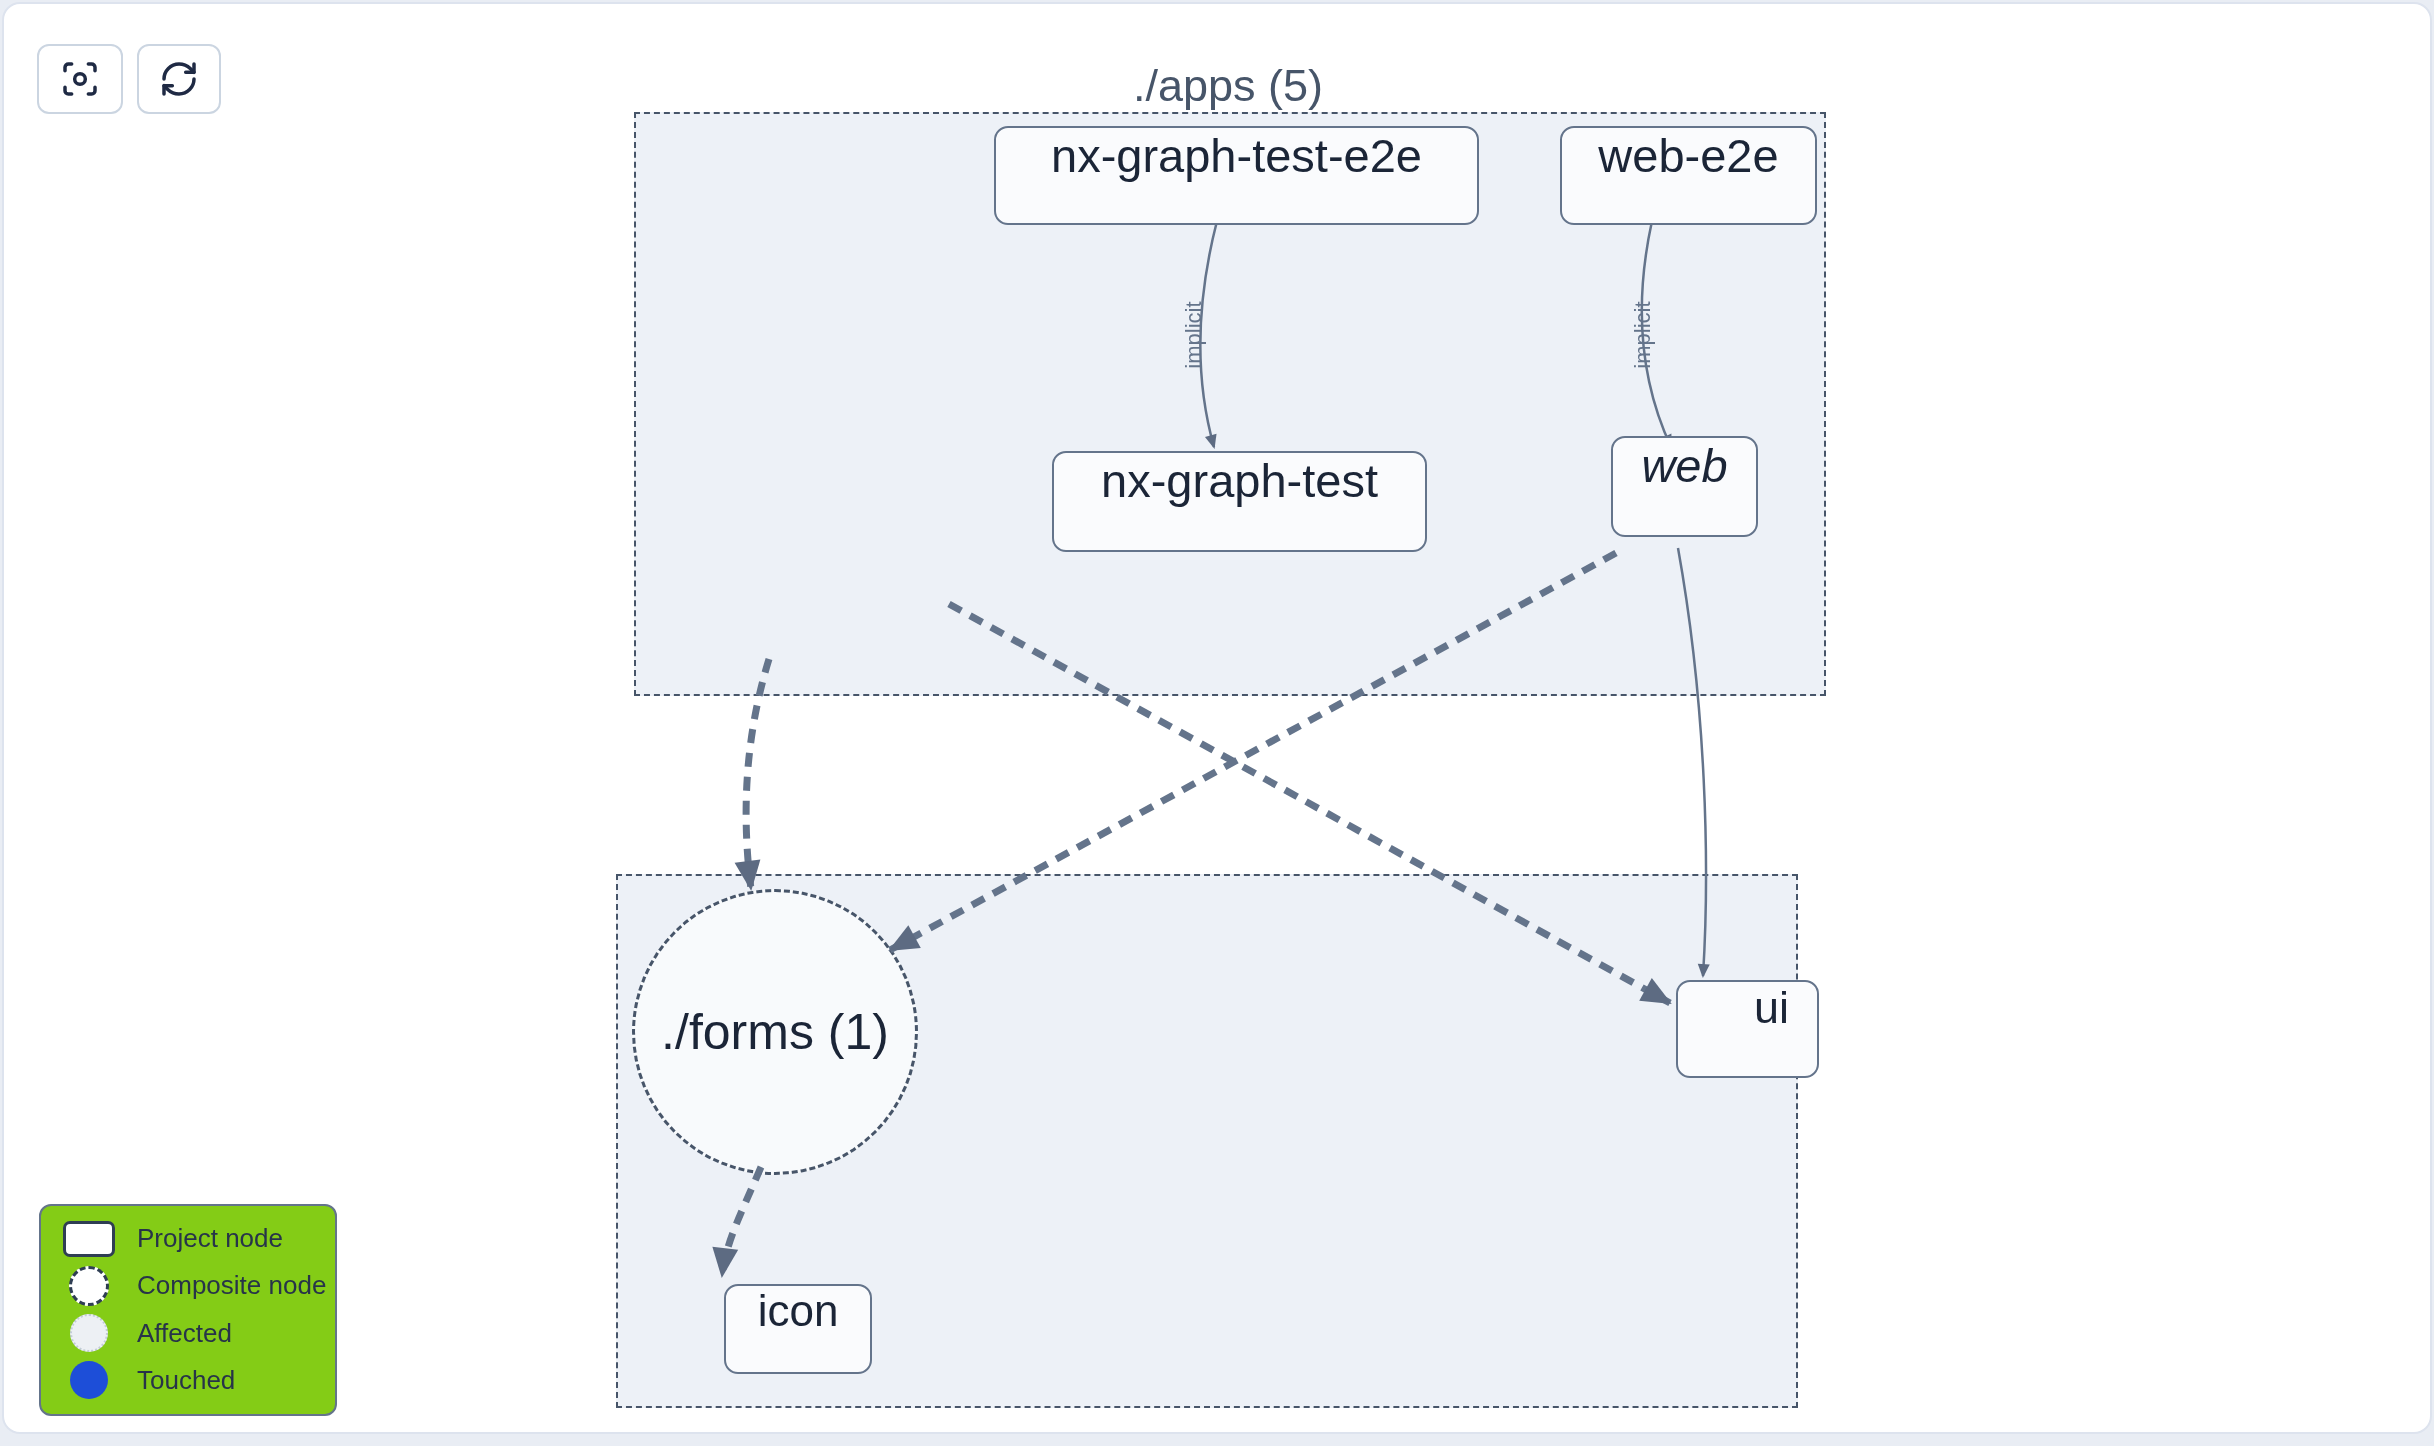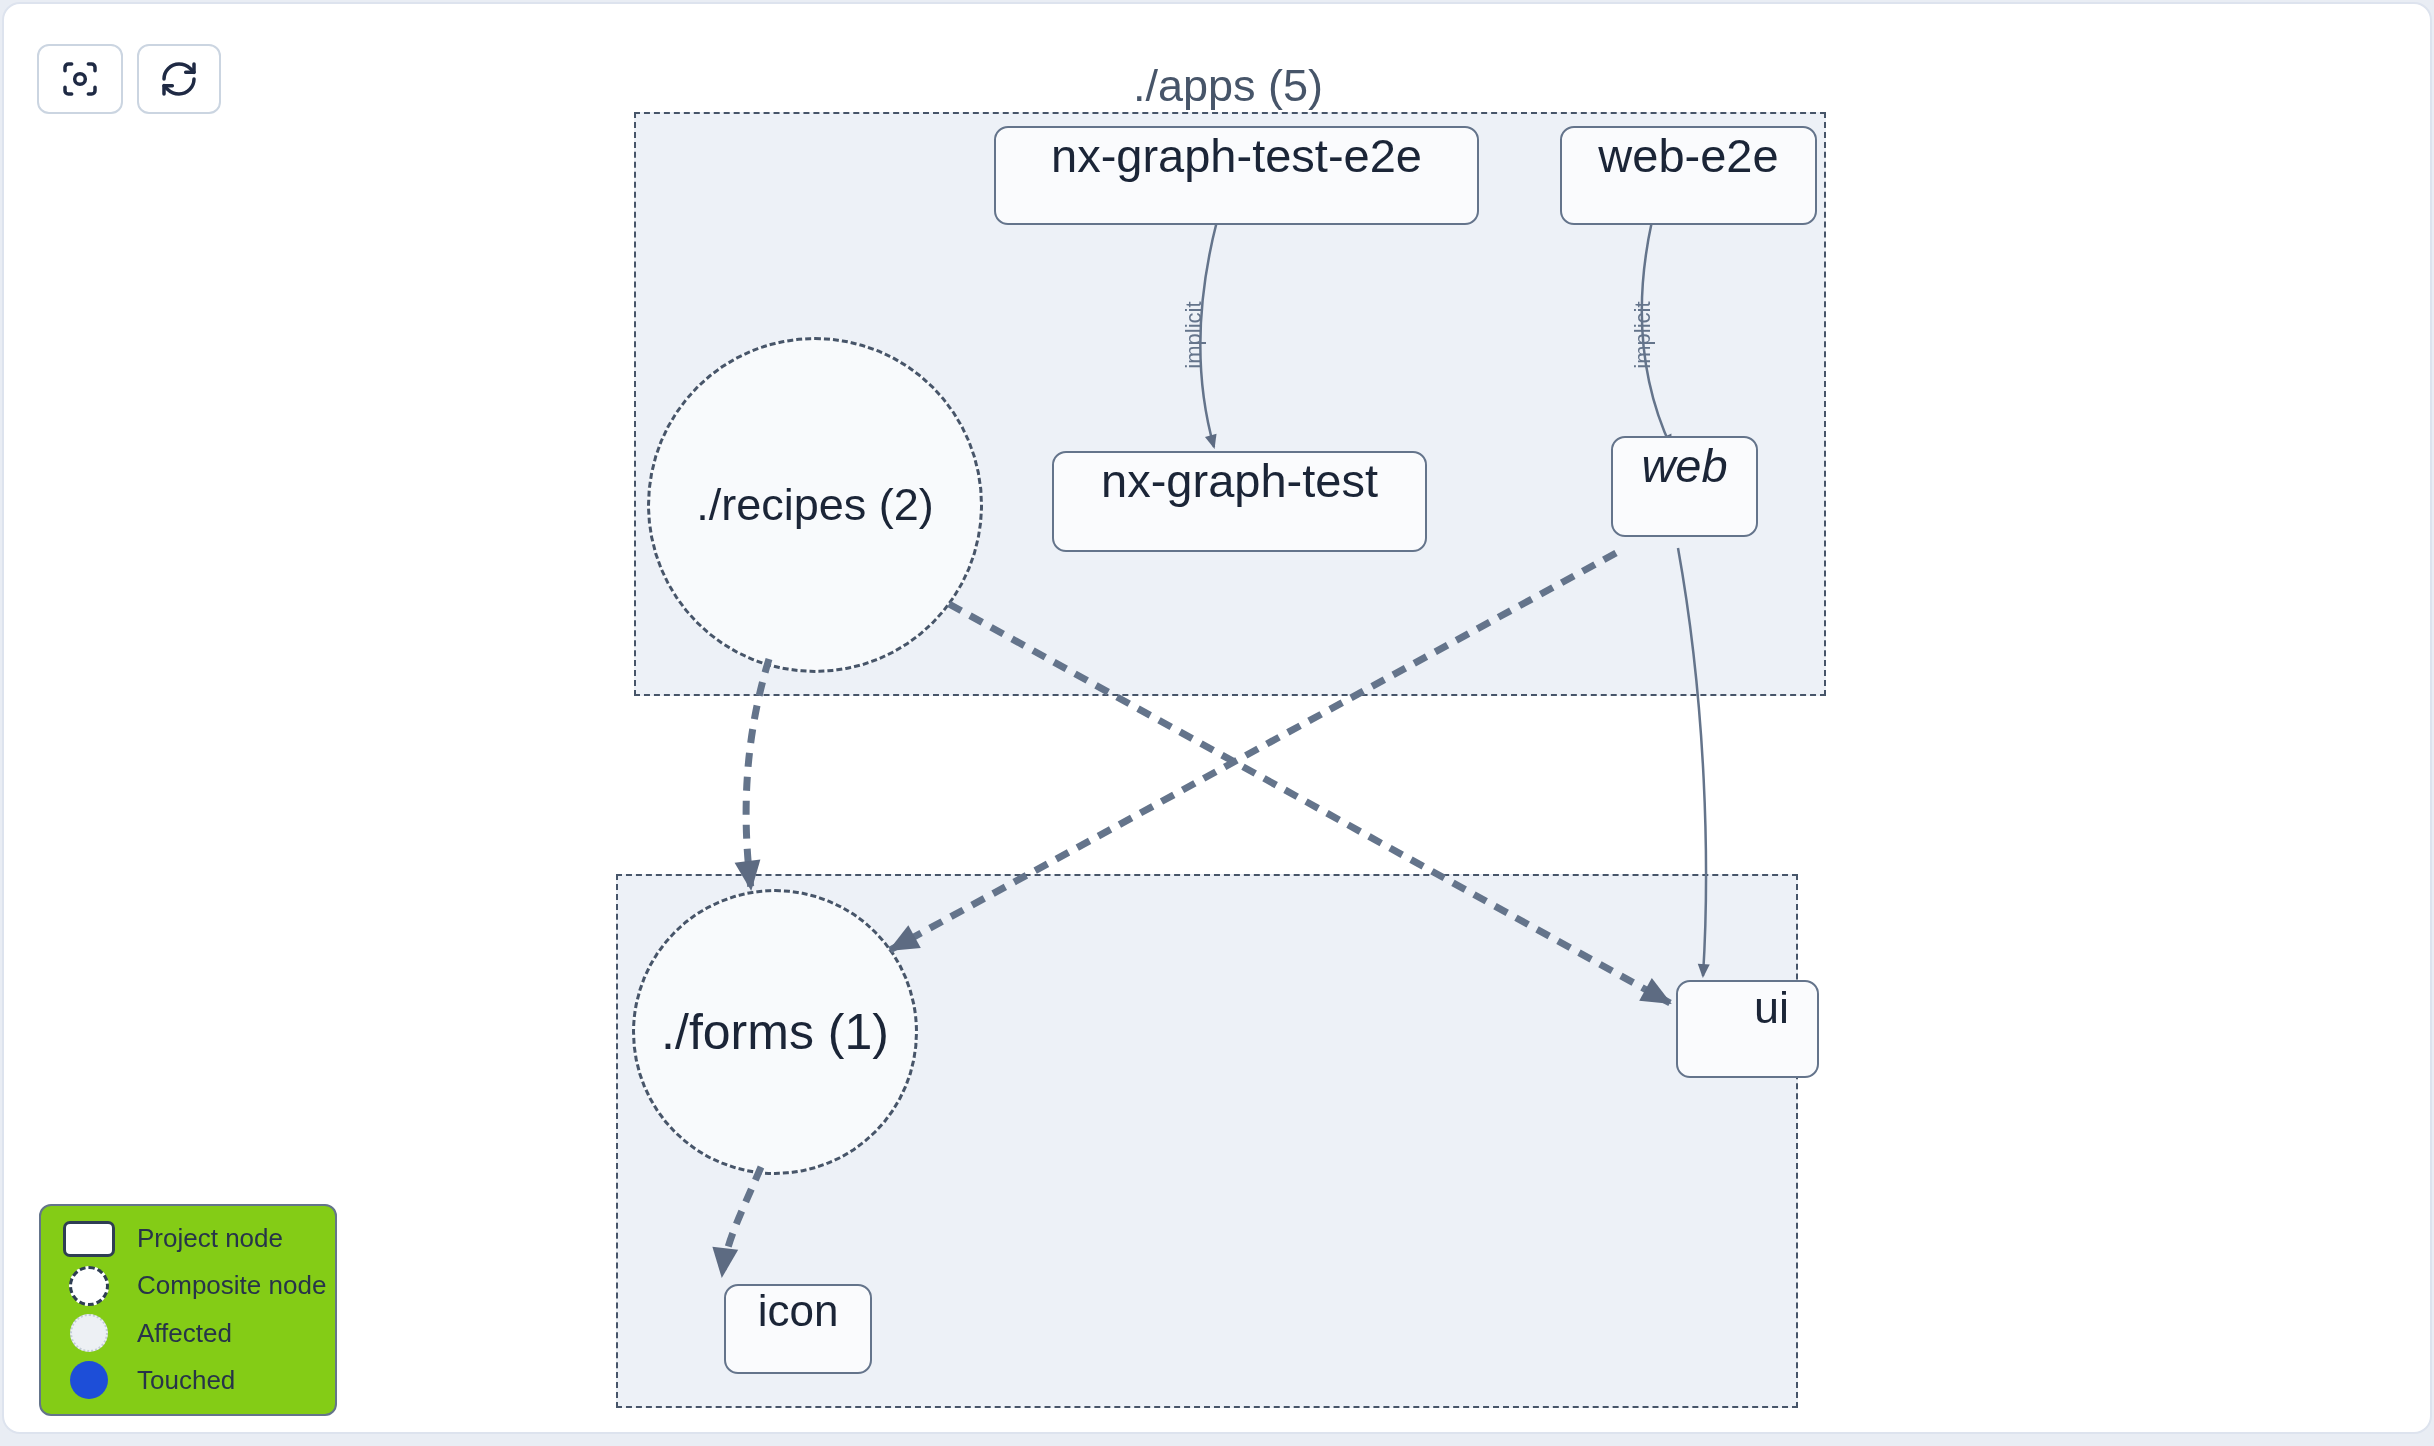--- a/index.html
+++ b/index.html
@@ -97,23 +97,20 @@
     <path d="M 1213 217 C 1193 295 1190 372 1210 443" stroke="#64748b" stroke-width="2.5" fill="none" marker-end="url(#ah-thin)"></path>
     <path d="M 1648 217 C 1631 295 1634 372 1667 443" stroke="#64748b" stroke-width="2.5" fill="none" marker-end="url(#ah-thin)"></path>
     <path d="M 1674 544 C 1702 700 1706 860 1699 972" stroke="#64748b" stroke-width="2.5" fill="none" marker-end="url(#ah-thin)"></path>
 
     <path d="M 765 655 C 742 730 737 806 747 885" stroke="#64748b" stroke-width="7" stroke-dasharray="14 10" fill="none" marker-end="url(#ah-thick)"></path>
     <path d="M 945 600 L 1666 999" stroke="#64748b" stroke-width="7" stroke-dasharray="14 10" fill="none" marker-end="url(#ah-thick)"></path>
     <path d="M 1612 549 L 886 946" stroke="#64748b" stroke-width="7" stroke-dasharray="14 10" fill="none" marker-end="url(#ah-thick)"></path>
     <path d="M 757 1163 C 736 1212 722 1238 718 1272" stroke="#64748b" stroke-width="7" stroke-dasharray="14 10" fill="none" marker-end="url(#ah-thick)"></path>
   </svg>
 
-  <div class="composite" id="node-recipes">
-    <span>./recipes (2)</span>
-  </div>
   <div class="composite" id="node-forms">
     <span>./forms (1)</span>
   </div>
 
   <div class="pnode" id="node-nx-graph-test-e2e">
     <span>nx-graph-test-e2e</span>
   </div>
   <div class="pnode" id="node-web-e2e">
     <span>web-e2e</span>
   </div>

